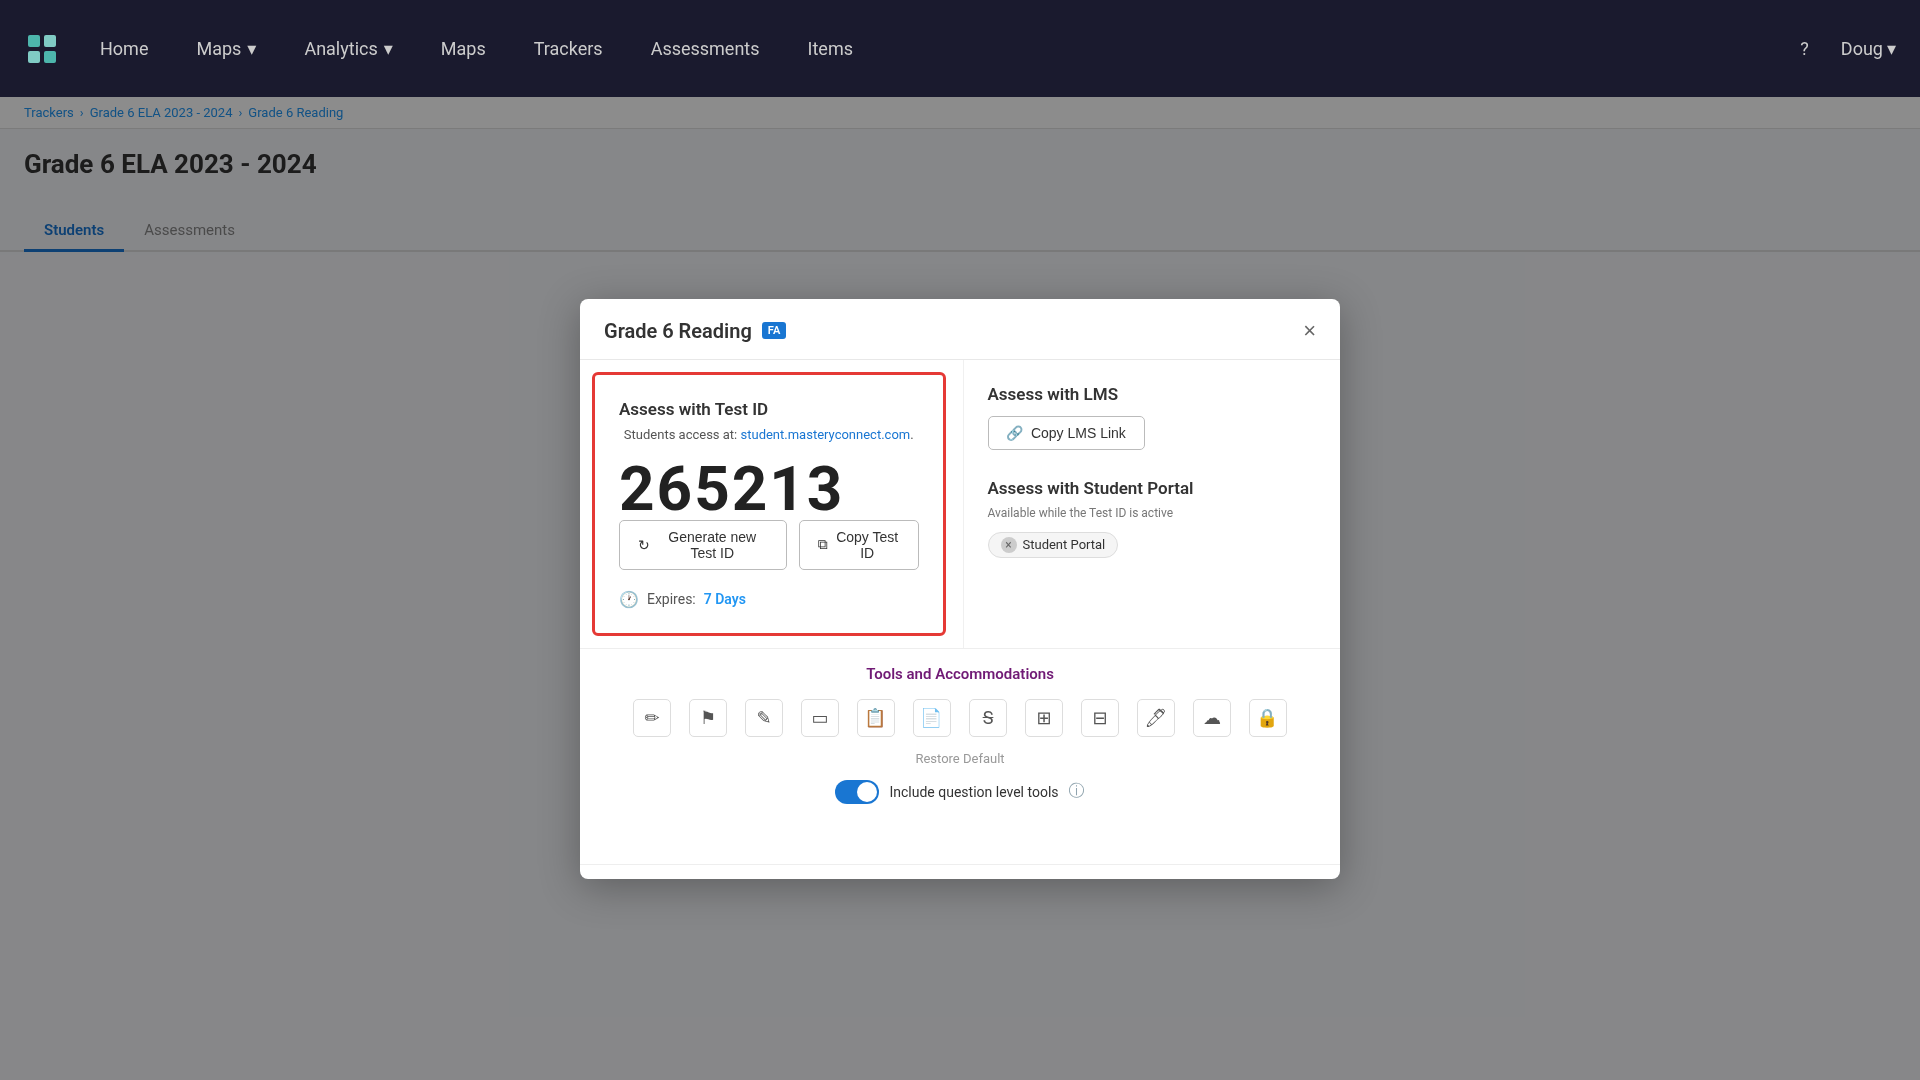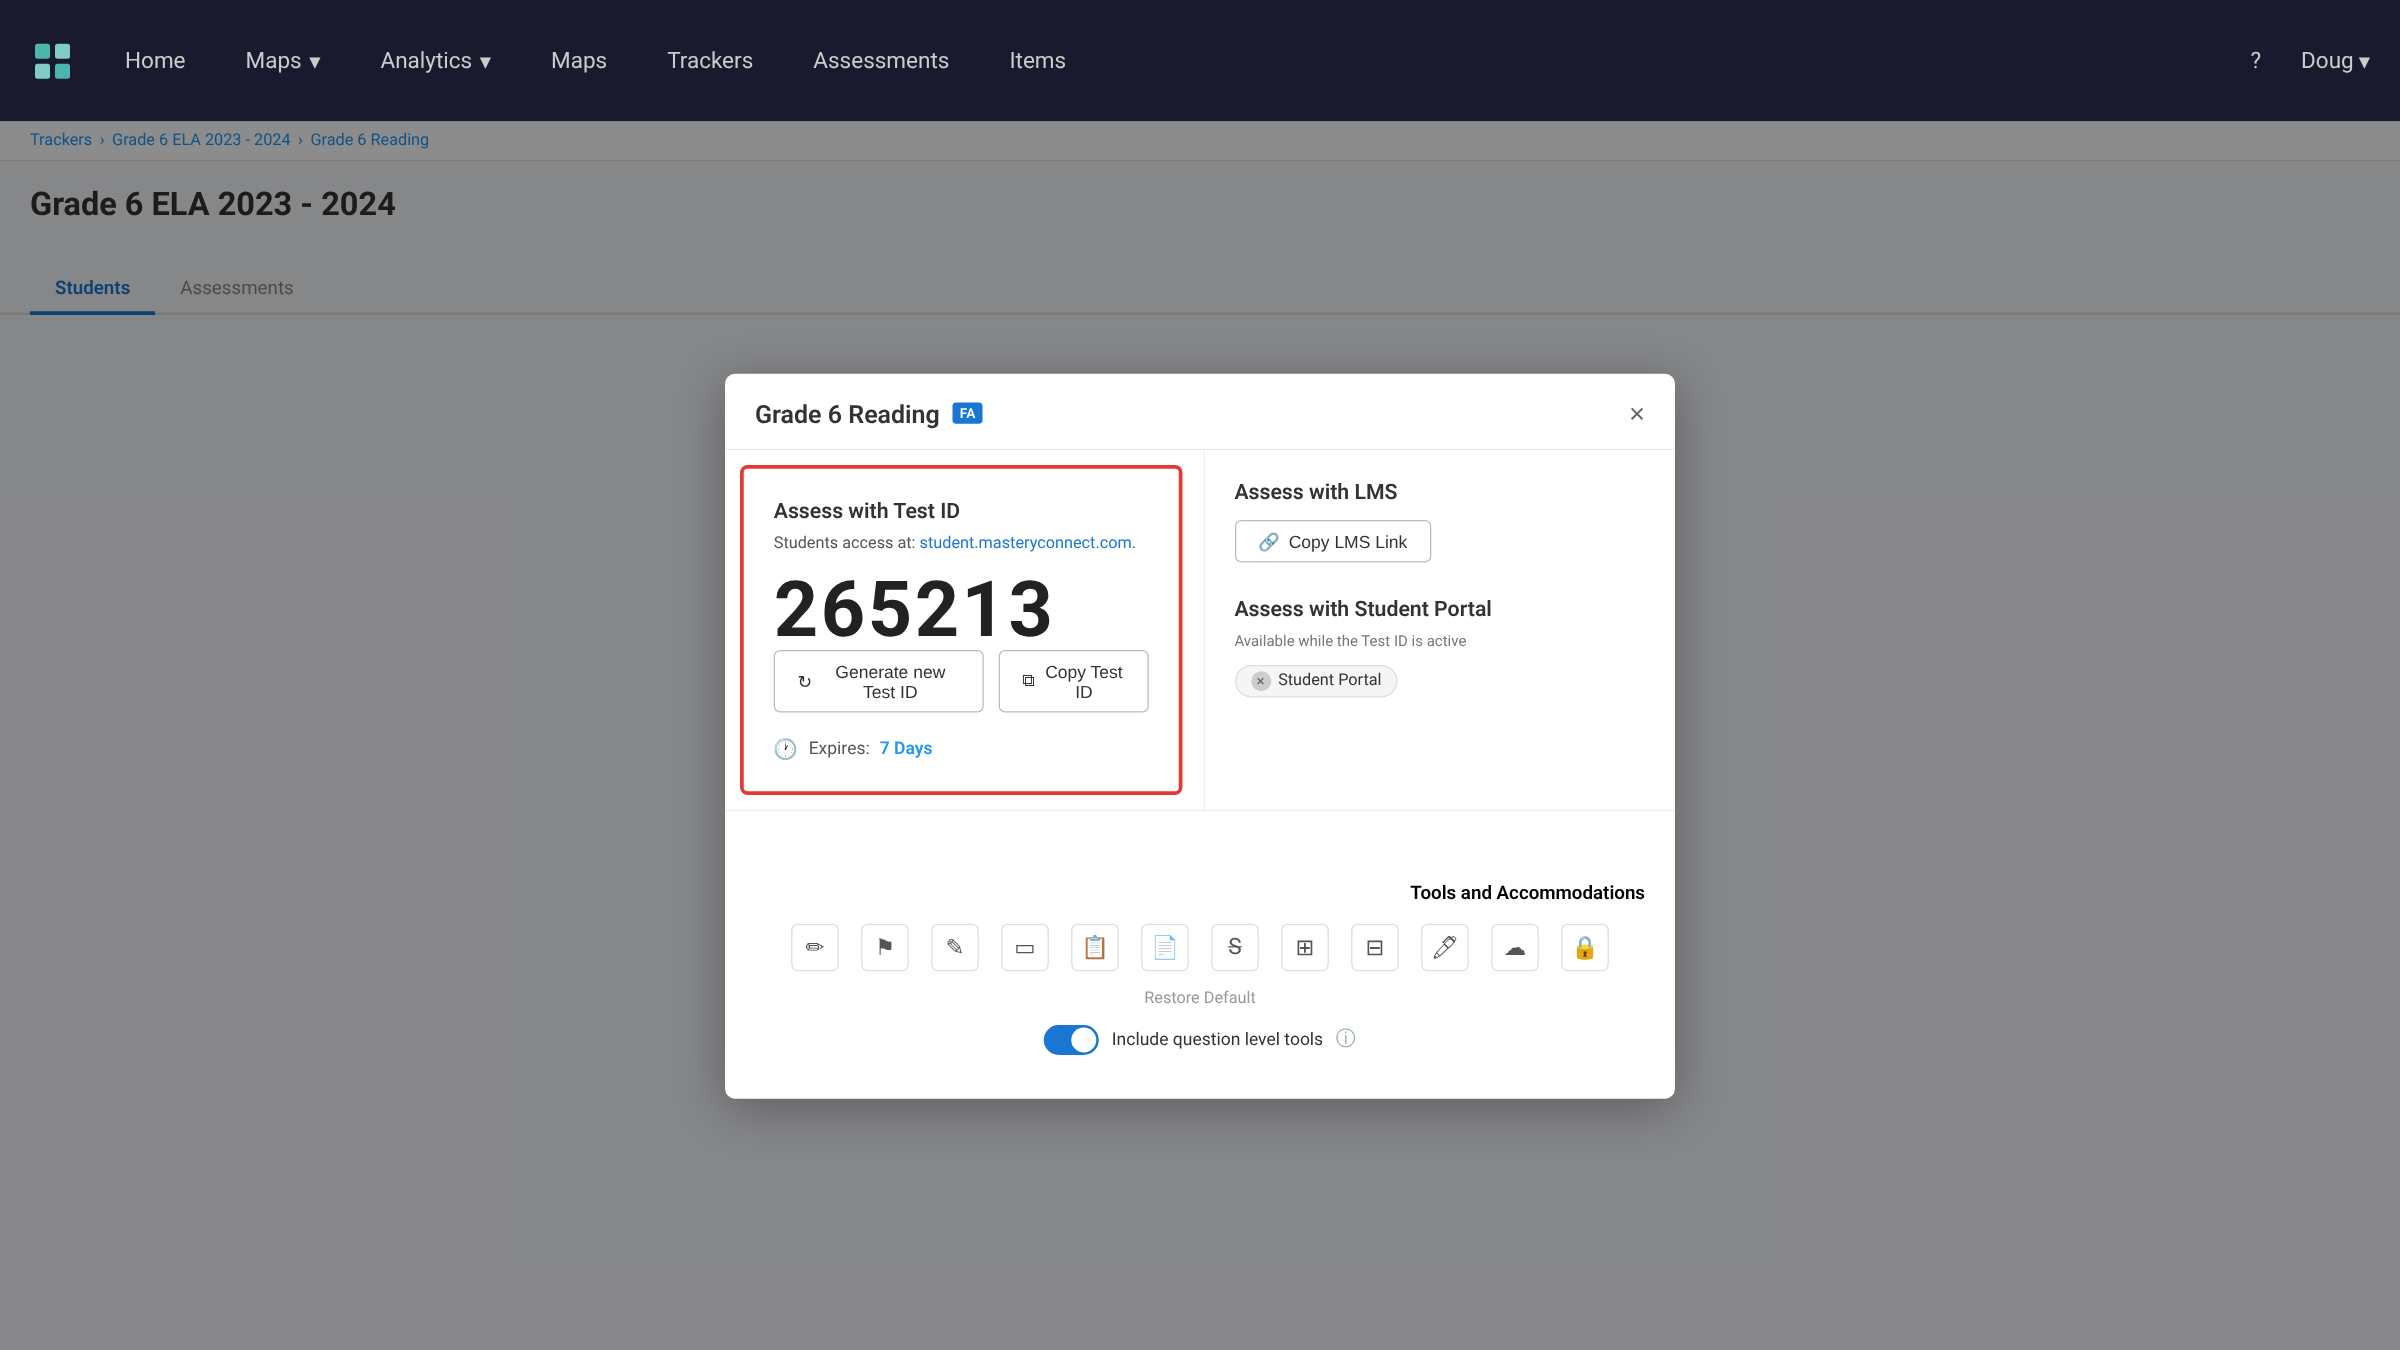--- a/index.html
+++ b/index.html
@@ -130,20 +130,21 @@
       font-size: 17px;
       font-weight: 600;
       color: #333;
       margin-bottom: 8px;
     }
 
     .students-access {
       font-size: 13px;
       color: #555;
       margin-bottom: 16px;
+      text-align: center;
     }
     .students-access a {
       color: #1976d2;
       text-decoration: none;
     }
 
     .test-id-number {
       font-size: 62px;
       font-weight: 700;
       color: #222;
@@ -232,24 +233,23 @@
       height: 16px;
       background: #ccc;
       border-radius: 50%;
       display: flex;
       align-items: center;
       justify-content: center;
     }
     .tools-title {
       font-size: 15px;
       font-weight: 600;
-      color: #000000;
-      text-align: right;
+      color: #701a75;
+      text-align: center;
       margin-bottom: 16px;
-      margin-top: 40px;
     }
     .tools-icons {
       display: flex;
       justify-content: center;
       gap: 18px;
       margin-bottom: 14px;
     }
     .tool-icon {
       width: 38px;
       height: 38px;

